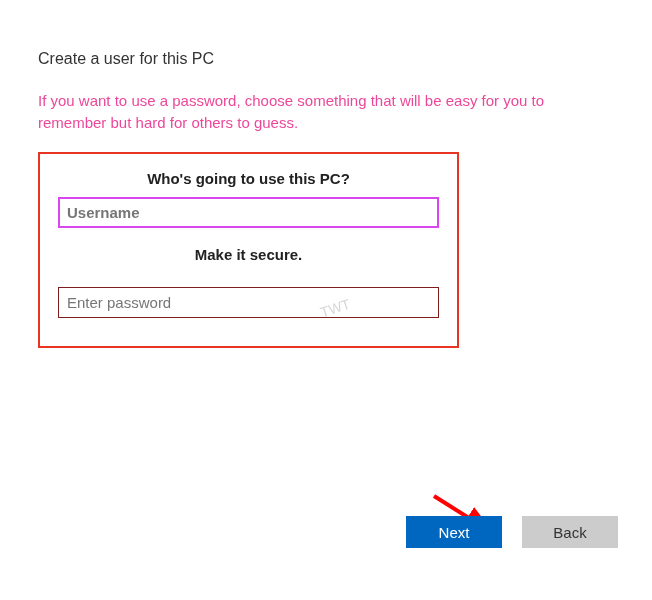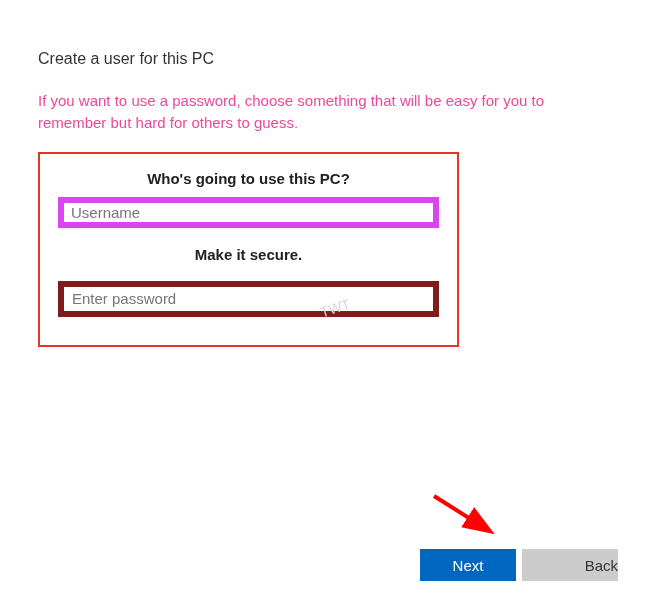--- a/index.html
+++ b/index.html
@@ -38,67 +38,67 @@
     }
     .section-label {
       font-size: 15px;
       font-weight: 700;
       color: #222222;
       margin-bottom: 10px;
       text-align: center;
     }
     .section-label.second {
       margin-top: 18px;
-      margin-bottom: 18px;
+      margin-bottom: 24px;
     }
     .input-field {
       width: 100%;
       height: 31px;
       padding: 12px 8px;
       font-size: 15px;
       font-family: inherit;
       color: #333333;
       background: #ffffff;
-      border: 6px solid #7f1d1d;
+      border: 1px solid #7f1d1d;
       outline: none;
       display: block;
     }
     .input-field.active {
-      border: 6px solid #d946ef;
+      border: 2px solid #d946ef;
       padding: 3px 7px;
+      font-weight: bold;
     }
     .input-field::placeholder {
       color: #767676;
     }
     .input-field + .input-field {
       margin-top: 12px;
     }
     .footer {
       position: absolute;
-      bottom: 19px;
+      bottom: 52px;
       right: 34px;
       display: flex;
-      gap: 6px;
+      gap: 20px;
     }
     .btn {
       width: 96px;
       height: 32px;
       font-size: 15px;
       font-family: inherit;
       border: none;
       cursor: pointer;
     }
     .btn-primary {
       background: #0067c0;
       color: #ffffff;
     }
     .btn-secondary {
       background: #cccccc;
       color: #333333;
-      text-align: right;
     }
     .arrow {
       position: absolute;
       bottom: 60px;
       right: 150px;
       pointer-events: none;
     }
     .watermark {
       position: absolute;
       top: 300px;

